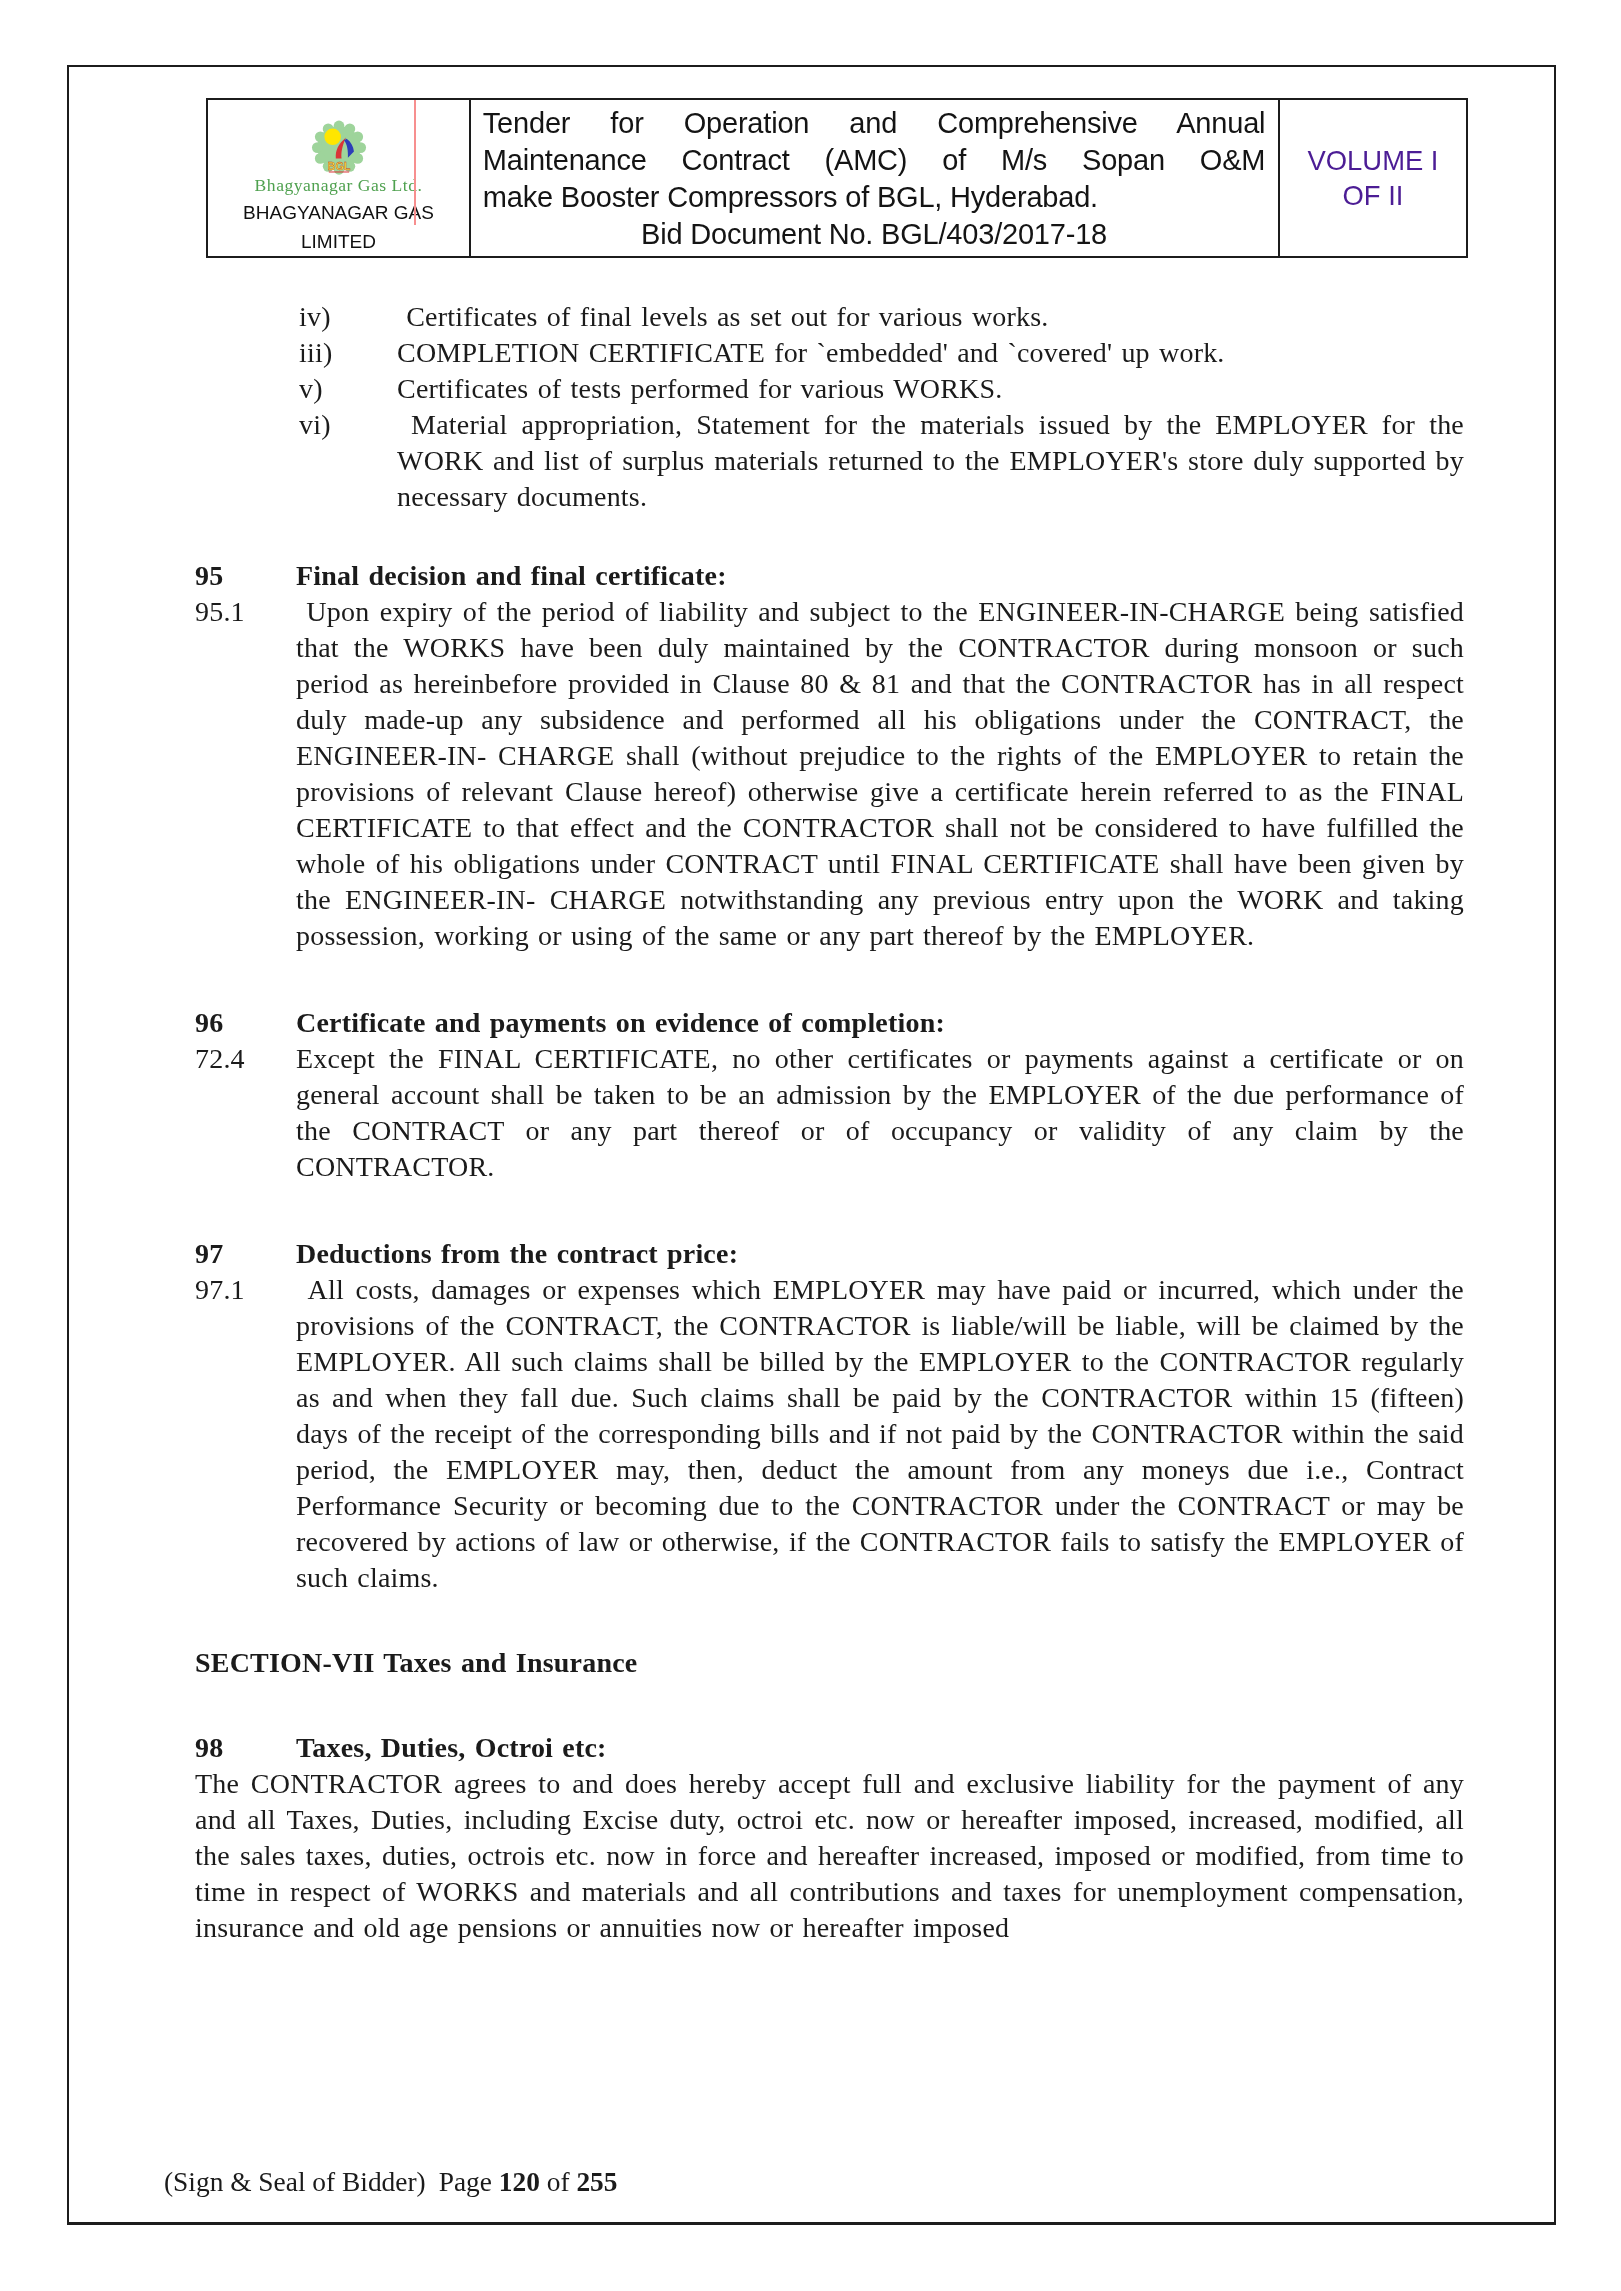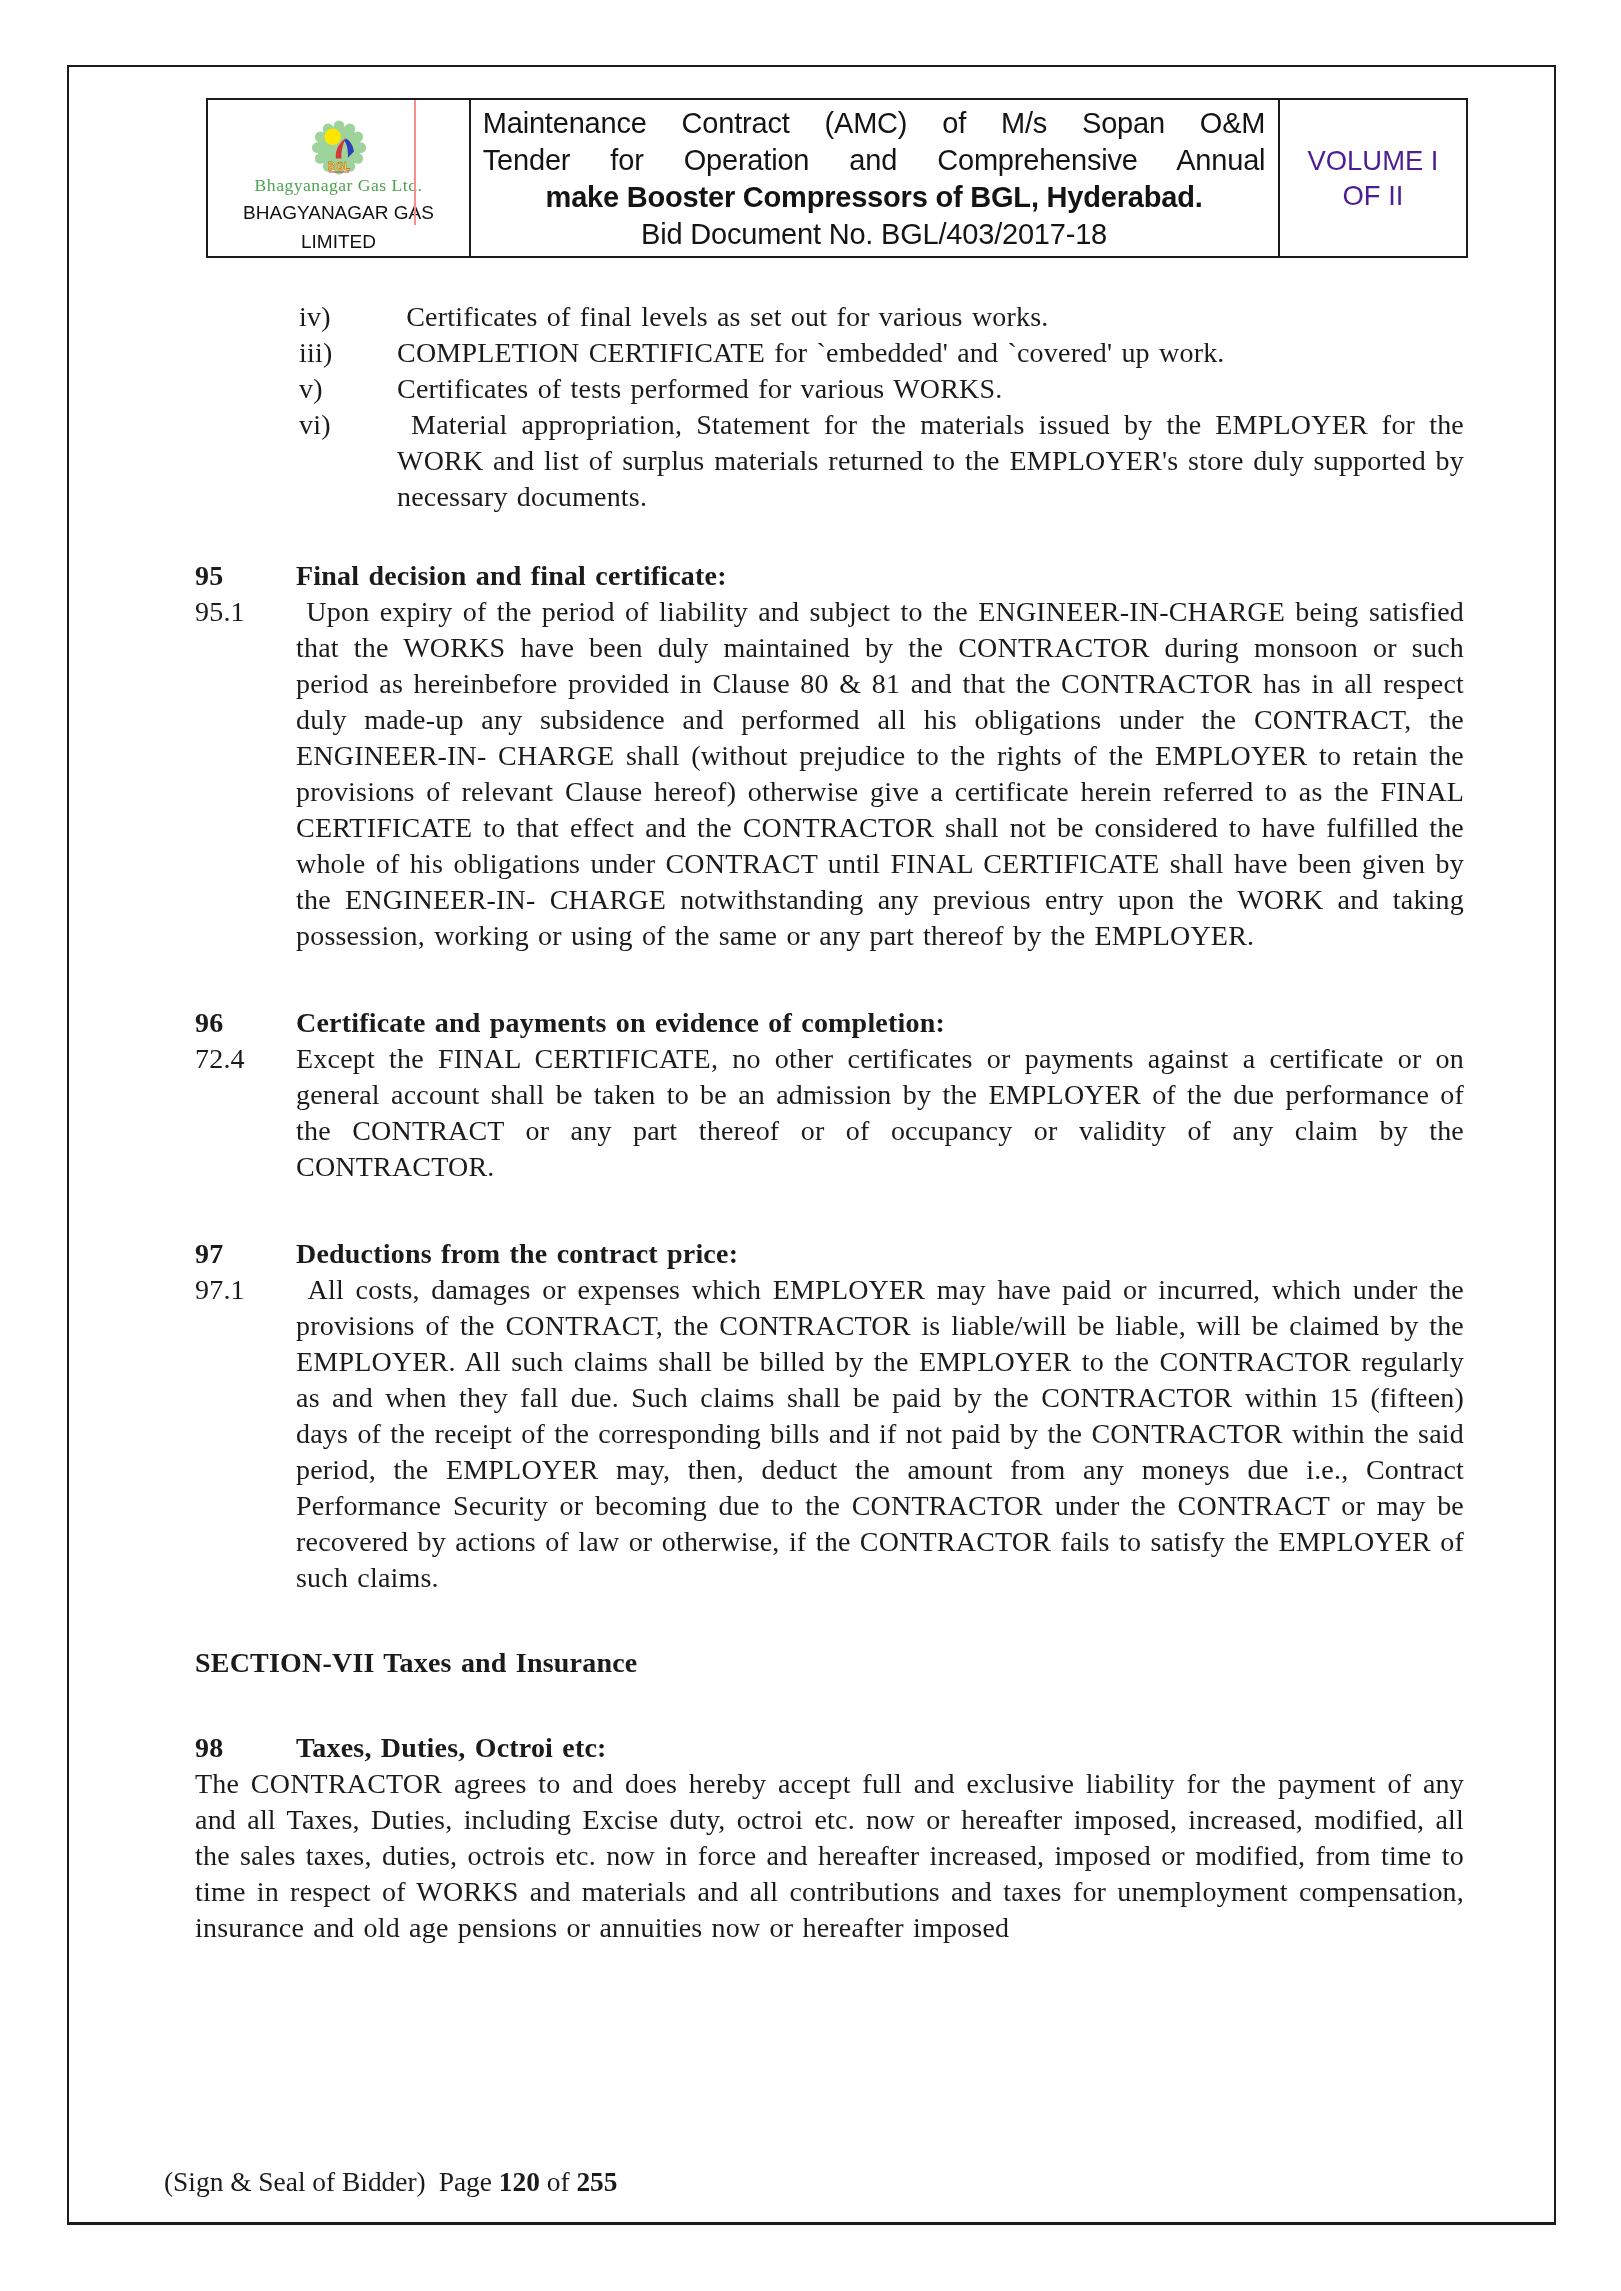--- a/index.html
+++ b/index.html
@@ -56,21 +56,21 @@
     width:809px;flex:none;
     border-right:2px solid #1c1c1c;
     box-sizing:border-box;
     padding:4.9px 12.7px 0 11.8px;
     font-family:"Liberation Sans","DejaVu Sans",sans-serif;
     font-size:29px;line-height:37px;
     color:#141414;
     letter-spacing:-0.2px;
   }
   .title-line-justify{text-align:justify;text-align-last:justify;}
-  .title-line-left{text-align:center;font-weight:bold;}
+  .title-line-left{text-align:left;}
   .title-line-center{text-align:center;}
   .volume-cell{
     flex:1;
     display:flex;flex-direction:column;
     align-items:center;justify-content:center;
     font-family:"Liberation Sans","DejaVu Sans",sans-serif;
     font-size:27.4px;line-height:35px;
     color:#4c1d95;
   }
   
@@ -134,22 +134,22 @@
         </svg>
         <div class="logo-caption">Bhagyanagar Gas Ltd.</div>
         <div class="company-name">
           <div>BHAGYANAGAR GAS</div>
           <div>LIMITED</div>
         </div>
         <div class="logo-redline"></div>
       </div>
 
       <div class="title-cell">
+        <div class="title-line-justify">Tender for Operation and Comprehensive Annual</div>
         <div class="title-line-justify">Maintenance Contract (AMC) of M/s Sopan O&amp;M</div>
-        <div class="title-line-justify">Tender for Operation and Comprehensive Annual</div>
         <div class="title-line-left">make Booster Compressors of BGL, Hyderabad.</div>
         <div class="title-line-center">Bid Document No. BGL/403/2017-18</div>
       </div>
 
       <div class="volume-cell">
         <div>VOLUME I</div>
         <div>OF II</div>
       </div>
     </div>
 

